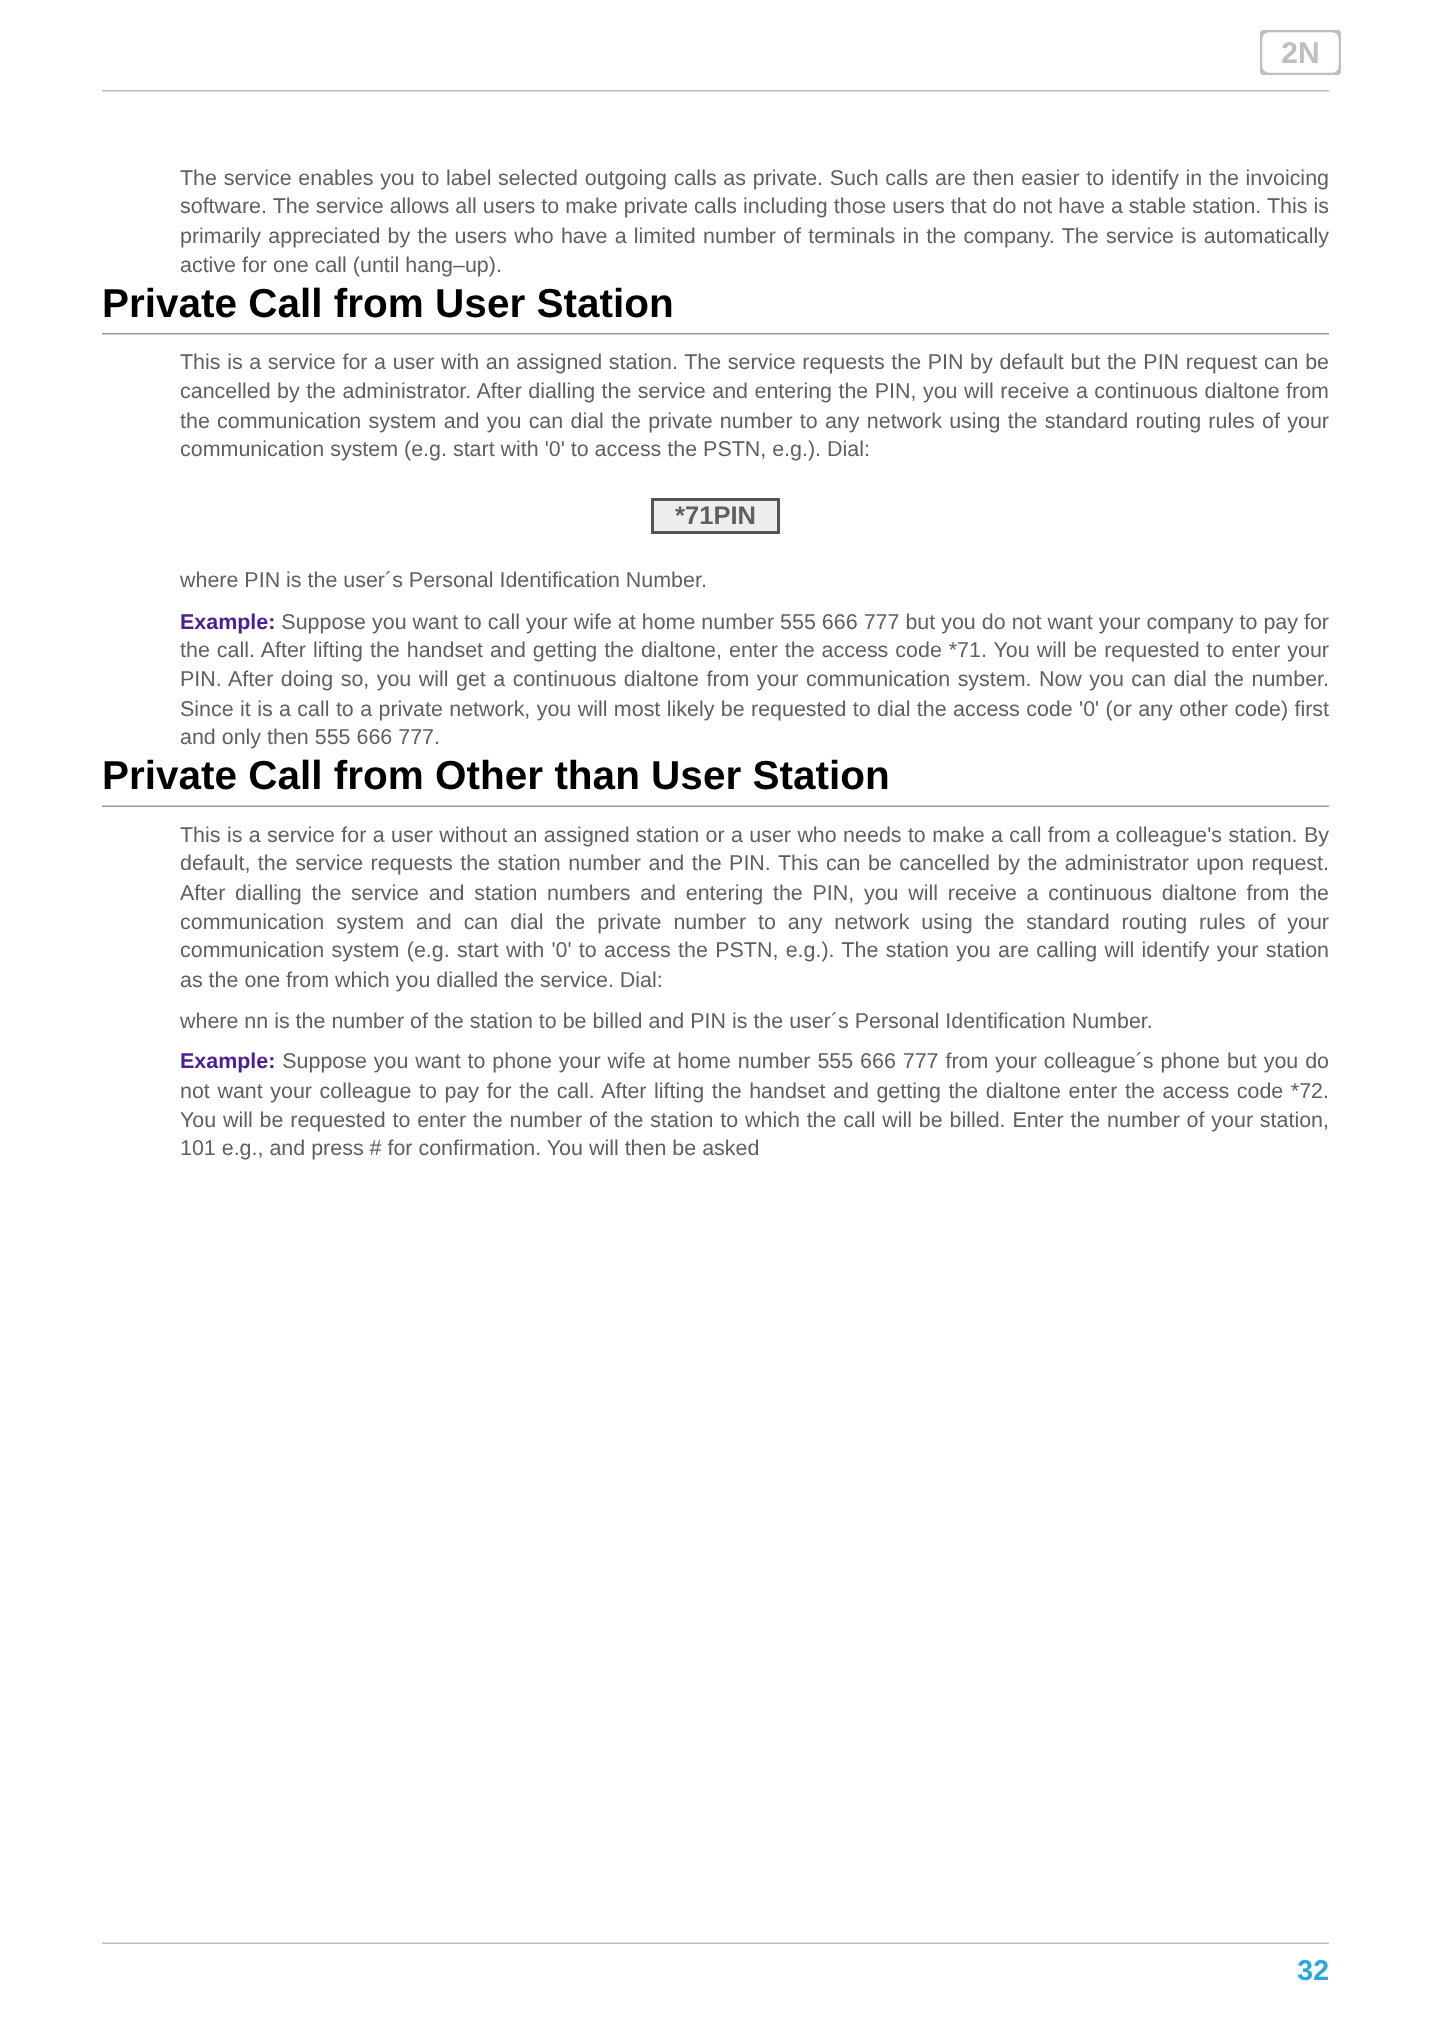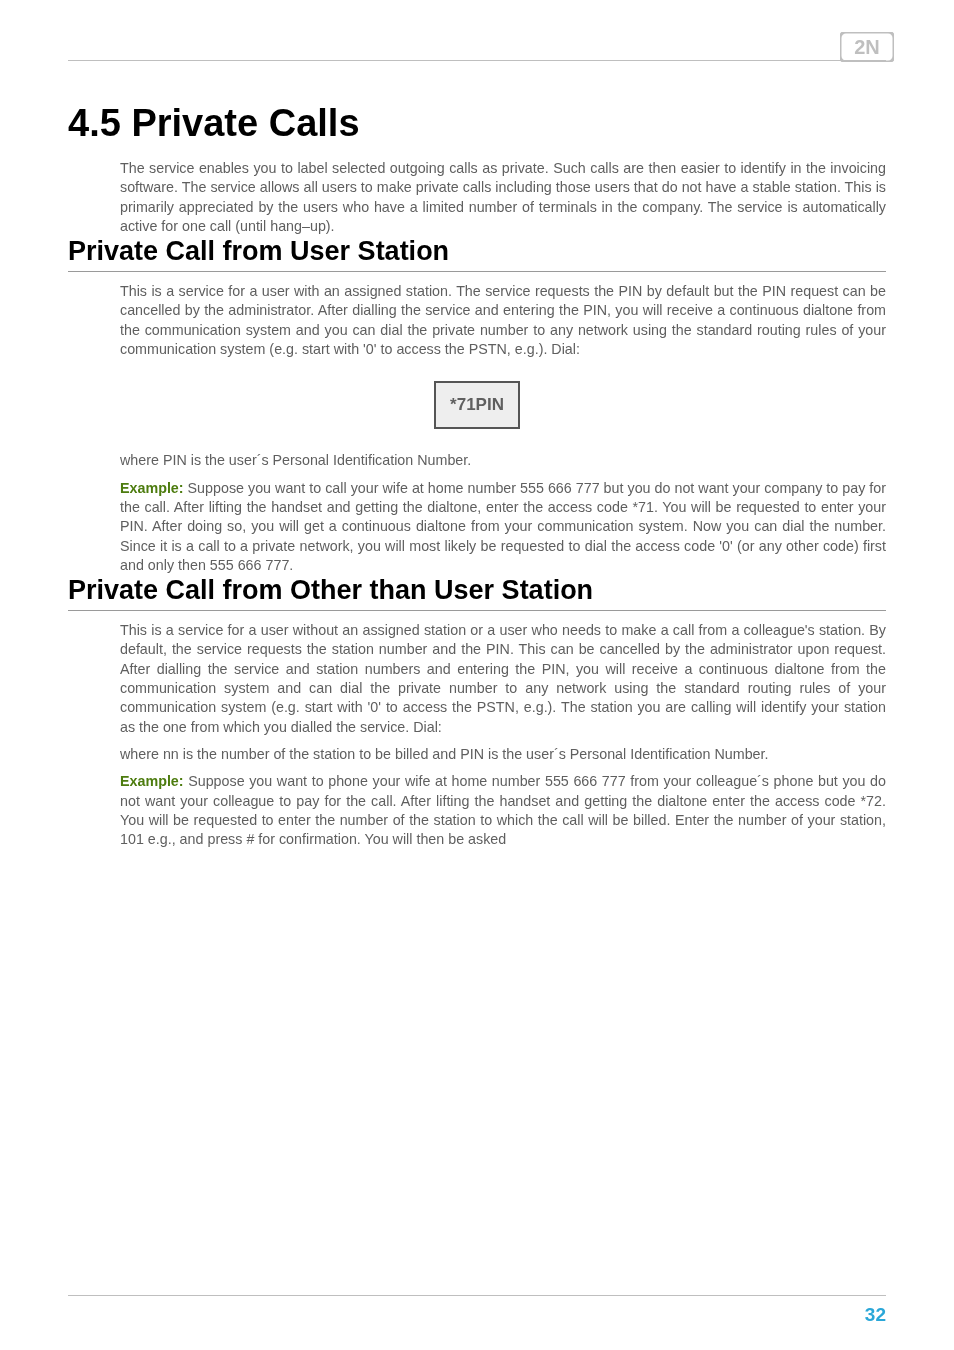--- a/index.html
+++ b/index.html
@@ -9,21 +9,21 @@
     height: 1350px;
     position: relative;
     font-family: Verdana, Geneva, sans-serif;
     color: #5f5f5f;
   }
   .page {
     padding: 30px 68px 0 68px;
   }
   .logo-wrap {
     position: absolute;
-    top: 32px;
+    top: 20px;
     right: 60px;
   }
   .logo-wrap svg { display: block; }
   .top-rule {
     position: absolute;
     top: 60px;
     left: 68px;
     right: 68px;
     height: 0;
     border-top: 1px solid #bfbfbf;
@@ -61,29 +61,29 @@
     margin-top: 10px;
   }
   .code-box-wrap {
     text-align: center;
     margin: 22px 0;
   }
   .code-box {
     display: inline-block;
     border: 2px solid #555;
     background: #eeeeee;
-    padding: 12px 14px;
+    padding: 0 14px;
     font-family: Verdana, Geneva, sans-serif;
     font-weight: bold;
     font-size: 17px;
     color: #5f5f5f;
   }
   .example-strong {
     font-weight: bold;
-    color: #4d7c0f;
+    color: #4c1d95;
   }
   .footer-rule {
     position: absolute;
     bottom: 54px;
     left: 68px;
     right: 68px;
     border-top: 1px solid #bfbfbf;
   }
   .page-num {
     position: absolute;
@@ -104,21 +104,20 @@
     <svg width="54" height="30" viewBox="0 0 54 30">
       <rect x="0" y="0" width="54" height="30" rx="6" ry="6" fill="none" stroke="#bfbfbf" stroke-width="3"></rect>
       <text x="27" y="22" text-anchor="middle" font-family="Arial, Helvetica, sans-serif" font-weight="bold" font-size="20" fill="#bfbfbf">2N</text>
     </svg>
   </div>
 
   <div class="top-rule"></div>
 
   <div class="content">
 
-    <h1>4.5 Private Calls</h1>
 
     <p class="indent body-text">The service enables you to label selected outgoing calls as private. Such calls are then easier to identify in the invoicing software. The service allows all users to make private calls including those users that do not have a stable station. This is primarily appreciated by the users who have a limited number of terminals in the company. The service is automatically active for one call (until hang–up).</p>
 
     <h2>Private Call from User Station</h2>
 
     <p class="indent body-text h2-follow">This is a service for a user with an assigned station. The service requests the PIN by default but the PIN request can be cancelled by the administrator. After dialling the service and entering the PIN, you will receive a continuous dialtone from the communication system and you can dial the private number to any network using the standard routing rules of your communication system (e.g. start with '0' to access the PSTN, e.g.). Dial:</p>
 
     <div class="code-box-wrap">
       <span class="code-box">*71PIN</span>
     </div>

